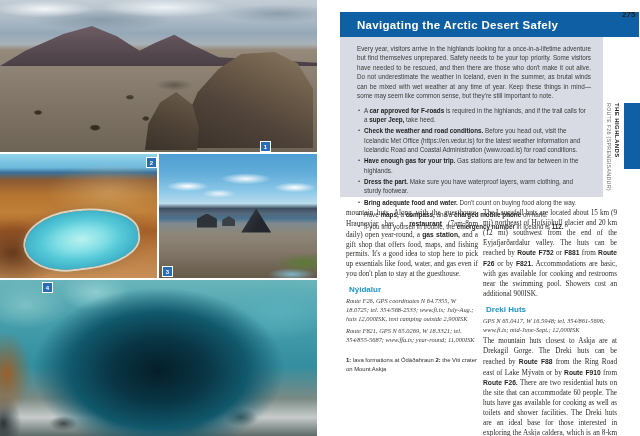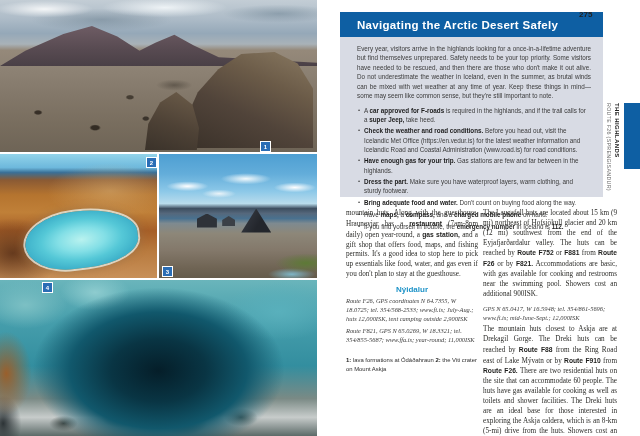--- a/index.html
+++ b/index.html
@@ -75,52 +75,52 @@
 
   .badge{position:absolute;width:9px;height:9px;background:var(--badge-blue,#2a6db5);
     border:1px solid #fff;color:#fff;font:bold 6px "Liberation Sans",sans-serif;
     display:flex;align-items:center;justify-content:center;}
   .badge-1{left:260px;top:141px;}
   .badge-2{left:146px;top:157px;}
   .badge-3{left:162px;top:266px;}
   .badge-4{left:42px;top:282px;}
 
   
-  .title-bar{position:absolute;left:340px;top:12px;width:263px;height:25px;
+  .title-bar{position:absolute;left:340px;top:12px;width:299px;height:25px;
     background:var(--header-blue,#0e5fa3);color:#fff;display:flex;align-items:center;
     padding-left:17px;box-sizing:border-box;
     font:bold 11.5px "Liberation Sans",sans-serif;letter-spacing:.3px;}
   .info-box{position:absolute;left:340px;top:37px;width:263px;height:160px;
     background:var(--box-bg,#d8dbe4);box-sizing:border-box;padding:7px 12px 0 17px;
     font-family:"Liberation Sans",sans-serif;color:#3a3a3a;}
   .info-box p.intro{margin:0;font-size:6.3px;line-height:1.5;text-align:justify;}
   .info-box ul{margin:5px 0 0;padding:0;list-style:none;}
   .info-box li{position:relative;padding-left:7px;margin-bottom:2.6px;
     font-size:6.3px;line-height:1.45;}
   .info-box li::before{content:"•";position:absolute;left:1px;top:0;font-size:6px;color:#444;}
   .info-box .b{font-weight:bold;color:#1c1c1c;}
 
   
-  .pagenum{position:absolute;left:579px;top:10px;
+  .pagenum{position:absolute;left:622px;top:10px;
     font:bold 8px "Liberation Sans",sans-serif;color:#222;}
   .tab-box{position:absolute;left:624px;top:103px;width:16px;height:66px;
     background:var(--header-blue,#0e5fa3);}
   .tab-section{position:absolute;left:614px;top:103px;writing-mode:vertical-rl;
     font:bold 6px "Liberation Sans",sans-serif;letter-spacing:.4px;color:#222;}
   .tab-subsection{position:absolute;left:606px;top:103px;writing-mode:vertical-rl;
     font:5.3px "Liberation Sans",sans-serif;letter-spacing:.3px;color:#6a6a6a;}
 
   
   .col{position:absolute;top:209px;}
   .col-left{left:346px;width:132px;}
   .col-right{left:483px;width:134px;}
   .col p.body{margin:0 0 4px;font-size:7.2px;line-height:1.37;color:#2b2b28;text-align:justify;}
   .col .b{font-family:"Liberation Sans",sans-serif;font-weight:bold;font-size:6.7px;color:#1d1d1b;}
-  .col h3{margin:5px 12px 2px;font:bold 8px "Liberation Sans",sans-serif;
-    color:var(--heading-blue,#1e93c8);text-align:center;}
+  .col h3{margin:5px 3px 2px;font:bold 8px "Liberation Sans",sans-serif;
+    color:var(--heading-blue,#1e93c8);}
   .col p.meta{margin:0 0 3px;font-style:italic;font-size:6.4px;line-height:1.42;color:#3c3c3c;}
   .col p.caption{margin:12px 0 0;font-family:"Liberation Sans",sans-serif;
     font-size:5.9px;line-height:1.5;color:#2e2e2e;}
   .col p.caption .b{font-size:5.9px;}
 </style>
 </head>
 <body>
 
 <div class="page">
 
@@ -166,17 +166,18 @@
   <div class="col col-left">
     <p class="body"><span>mountain huts. Along with the guesthouse, Hrauneyjar has a </span><span class="b">restaurant</span><span> (7am-8pm daily) open year-round, a </span><span class="b">gas station,</span><span> and a gift shop that offers food, maps, and fishing permits. It's a good idea to stop here to pick up essentials like food, water, and gas even if you don't plan to stay at the guesthouse.</span></p>
     <h3>Nýidalur</h3>
     <p class="meta">Route F26, GPS coordinates N 64.7355, W 18.0725; tel. 354/568-2533; www.fi.is; July-Aug.; huts 12,000ISK, tent camping outside 2,900ISK</p>
     <p class="meta">Route F821, GPS N 65.0269, W 18.3321; tel. 354/855-5687; www.ffa.is; year-round; 11,000ISK</p>
     <p class="caption"><span class="b">1:</span><span> lava formations at Ódáðahraun </span><span class="b">2:</span><span> the Viti crater on Mount Askja </span></p>
   </div>
 
   <div class="col col-right">
     <p class="body"><span>The Laugafell huts are located about 15 km (9 mi) northeast of Hofsjökull glacier and 20 km (12 mi) southwest from the end of the Eyjafjarðardalur valley. The huts can be reached by </span><span class="b">Route F752</span><span> or </span><span class="b">F881</span><span> from </span><span class="b">Route F26</span><span> or by </span><span class="b">F821.</span><span> Accommodations are basic, with gas available for cooking and restrooms near the swimming pool. Showers cost an additional 900ISK.</span></p>
+    <h3>Dreki Huts</h3>
     <p class="meta">GPS N 65.0417, W 16.5948; tel. 354/861-5696; www.fi.is; mid-June-Sept.; 12,000ISK</p>
     <p class="body"><span>The mountain huts closest to Askja are at Drekagil Gorge. The Dreki huts can be reached by </span><span class="b">Route F88</span><span> from the Ring Road east of Lake Mývatn or by </span><span class="b">Route F910</span><span> from </span><span class="b">Route F26.</span><span> There are two residential huts on the site that can accommodate 60 people. The huts have gas available for cooking as well as toilets and shower facilities. The Dreki huts are an ideal base for those interested in exploring the Askja caldera, which is an 8-km (5-mi) drive from the huts. Showers cost an additional 900ISK.</span></p>
   </div>
 
 </div>
 
 </body></html>

